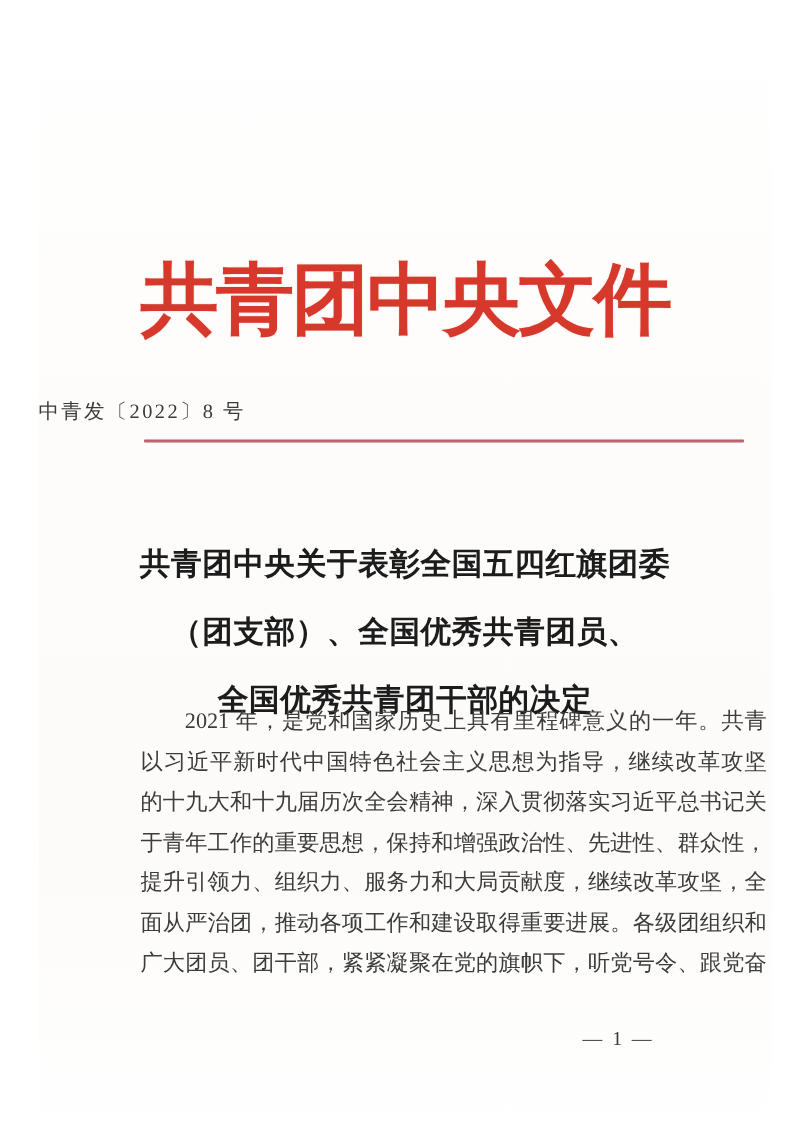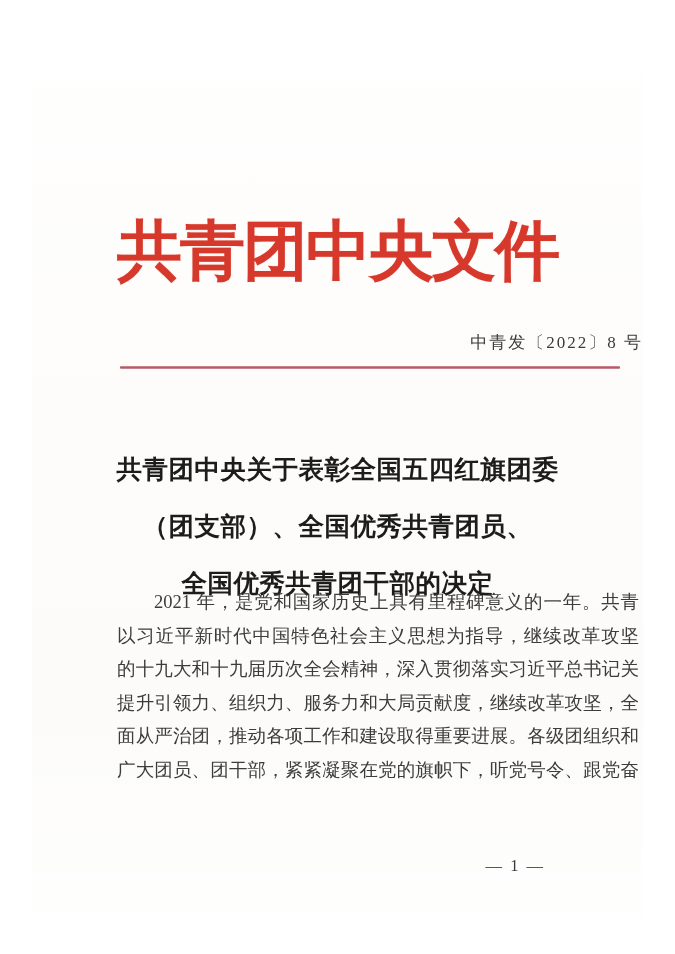--- a/index.html
+++ b/index.html
@@ -39,21 +39,21 @@
     text-shadow: 0 0 1px rgba(214, 57, 43, 0.45);
     white-space: nowrap;
   }
 
   
   .doc-number {
     position: absolute;
     top: 331px;
     left: 0;
     right: 0;
-    text-align: right;
+    text-align: left;
     font-size: 17px;
     letter-spacing: 2px;
     color: var(--muted_text);
     white-space: nowrap;
   }
 
   
   .red-rule {
     position: absolute;
     top: 366px;
@@ -129,20 +129,21 @@
   <div class="doc-title">
     <div class="title-line">共青团中央关于表彰全国五四红旗团委</div>
     <div class="title-line">（团支部）、全国优秀共青团员、</div>
     <div class="title-line">全国优秀共青团干部的决定</div>
   </div>
 
   <div class="doc-body">
     <div class="body-line indent">2021 年，是党和国家历史上具有里程碑意义的一年。共青团</div>
     <div class="body-line">以习近平新时代中国特色社会主义思想为指导，继续改革攻坚</div>
     <div class="body-line">的十九大和十九届历次全会精神，深入贯彻落实习近平总书记关</div>
+    <div class="body-line">于青年工作的重要思想，保持和增强政治性、先进性、群众性，</div>
     <div class="body-line">提升引领力、组织力、服务力和大局贡献度，继续改革攻坚，全</div>
     <div class="body-line">面从严治团，推动各项工作和建设取得重要进展。各级团组织和</div>
     <div class="body-line">广大团员、团干部，紧紧凝聚在党的旗帜下，听党号令、跟党奋</div>
   </div>
 
   <div class="page-number">— 1 —</div>
 
 </div>
 
 </body></html>

